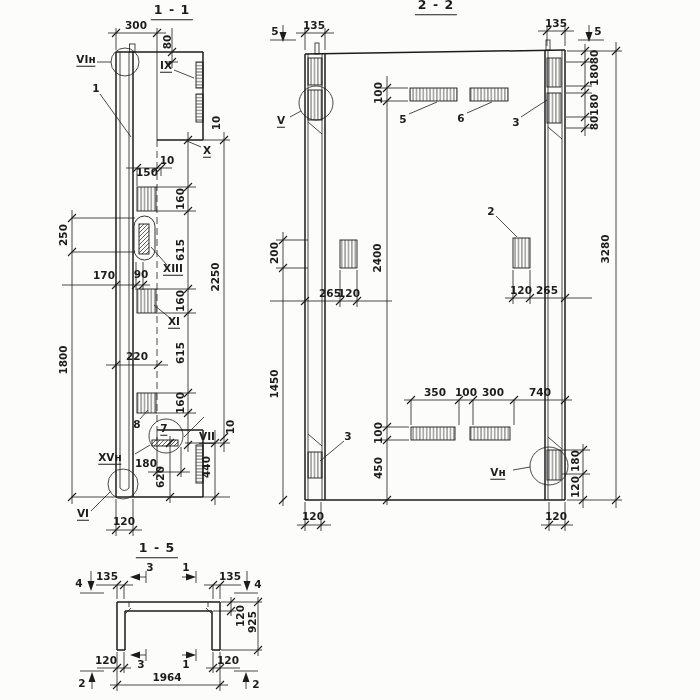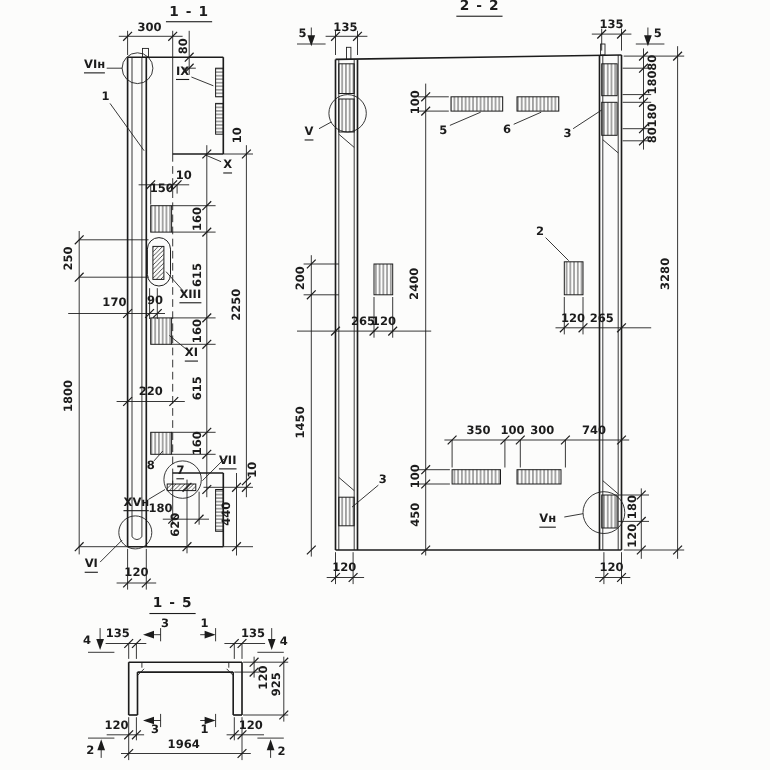--- a/index.html
+++ b/index.html
@@ -397,23 +397,23 @@
 <span class="lbl u" style="left:174px;top:322px">XI</span>
 <span class="lbl rot" style="left:180px;top:199px">160</span>
 <span class="lbl rot" style="left:180px;top:250px">615</span>
 <span class="lbl rot" style="left:180px;top:301px">160</span>
 <span class="lbl rot" style="left:180px;top:353px">615</span>
 <span class="lbl rot" style="left:180px;top:403px">160</span>
 <span class="lbl rot" style="left:215px;top:277px">2250</span>
 <span class="lbl" style="left:137px;top:356px">220</span>
 <span class="lbl" style="left:137px;top:424px">8</span>
 <span class="lbl u" style="left:164px;top:429px">7</span>
-<span class="lbl u" style="left:207px;top:420px">VII</span>
+<span class="lbl u" style="left:207px;top:437px">VII</span>
 <span class="lbl rot" style="left:230px;top:427px">10</span>
-<span class="lbl u" style="left:124px;top:458px">XVн</span>
+<span class="lbl u" style="left:110px;top:458px">XVн</span>
 <span class="lbl" style="left:146px;top:463px">180</span>
 <span class="lbl rot" style="left:160px;top:477px">620</span>
 <span class="lbl rot" style="left:206px;top:467px">440</span>
 <span class="lbl u" style="left:83px;top:514px">VI</span>
 <span class="lbl" style="left:124px;top:521px">120</span>
 
 <span class="lbl title" style="left:436px;top:7px">2 - 2</span>
 <span class="lbl" style="left:275px;top:31px">5</span>
 <span class="lbl" style="left:598px;top:31px">5</span>
 <span class="lbl" style="left:314px;top:25px">135</span>

